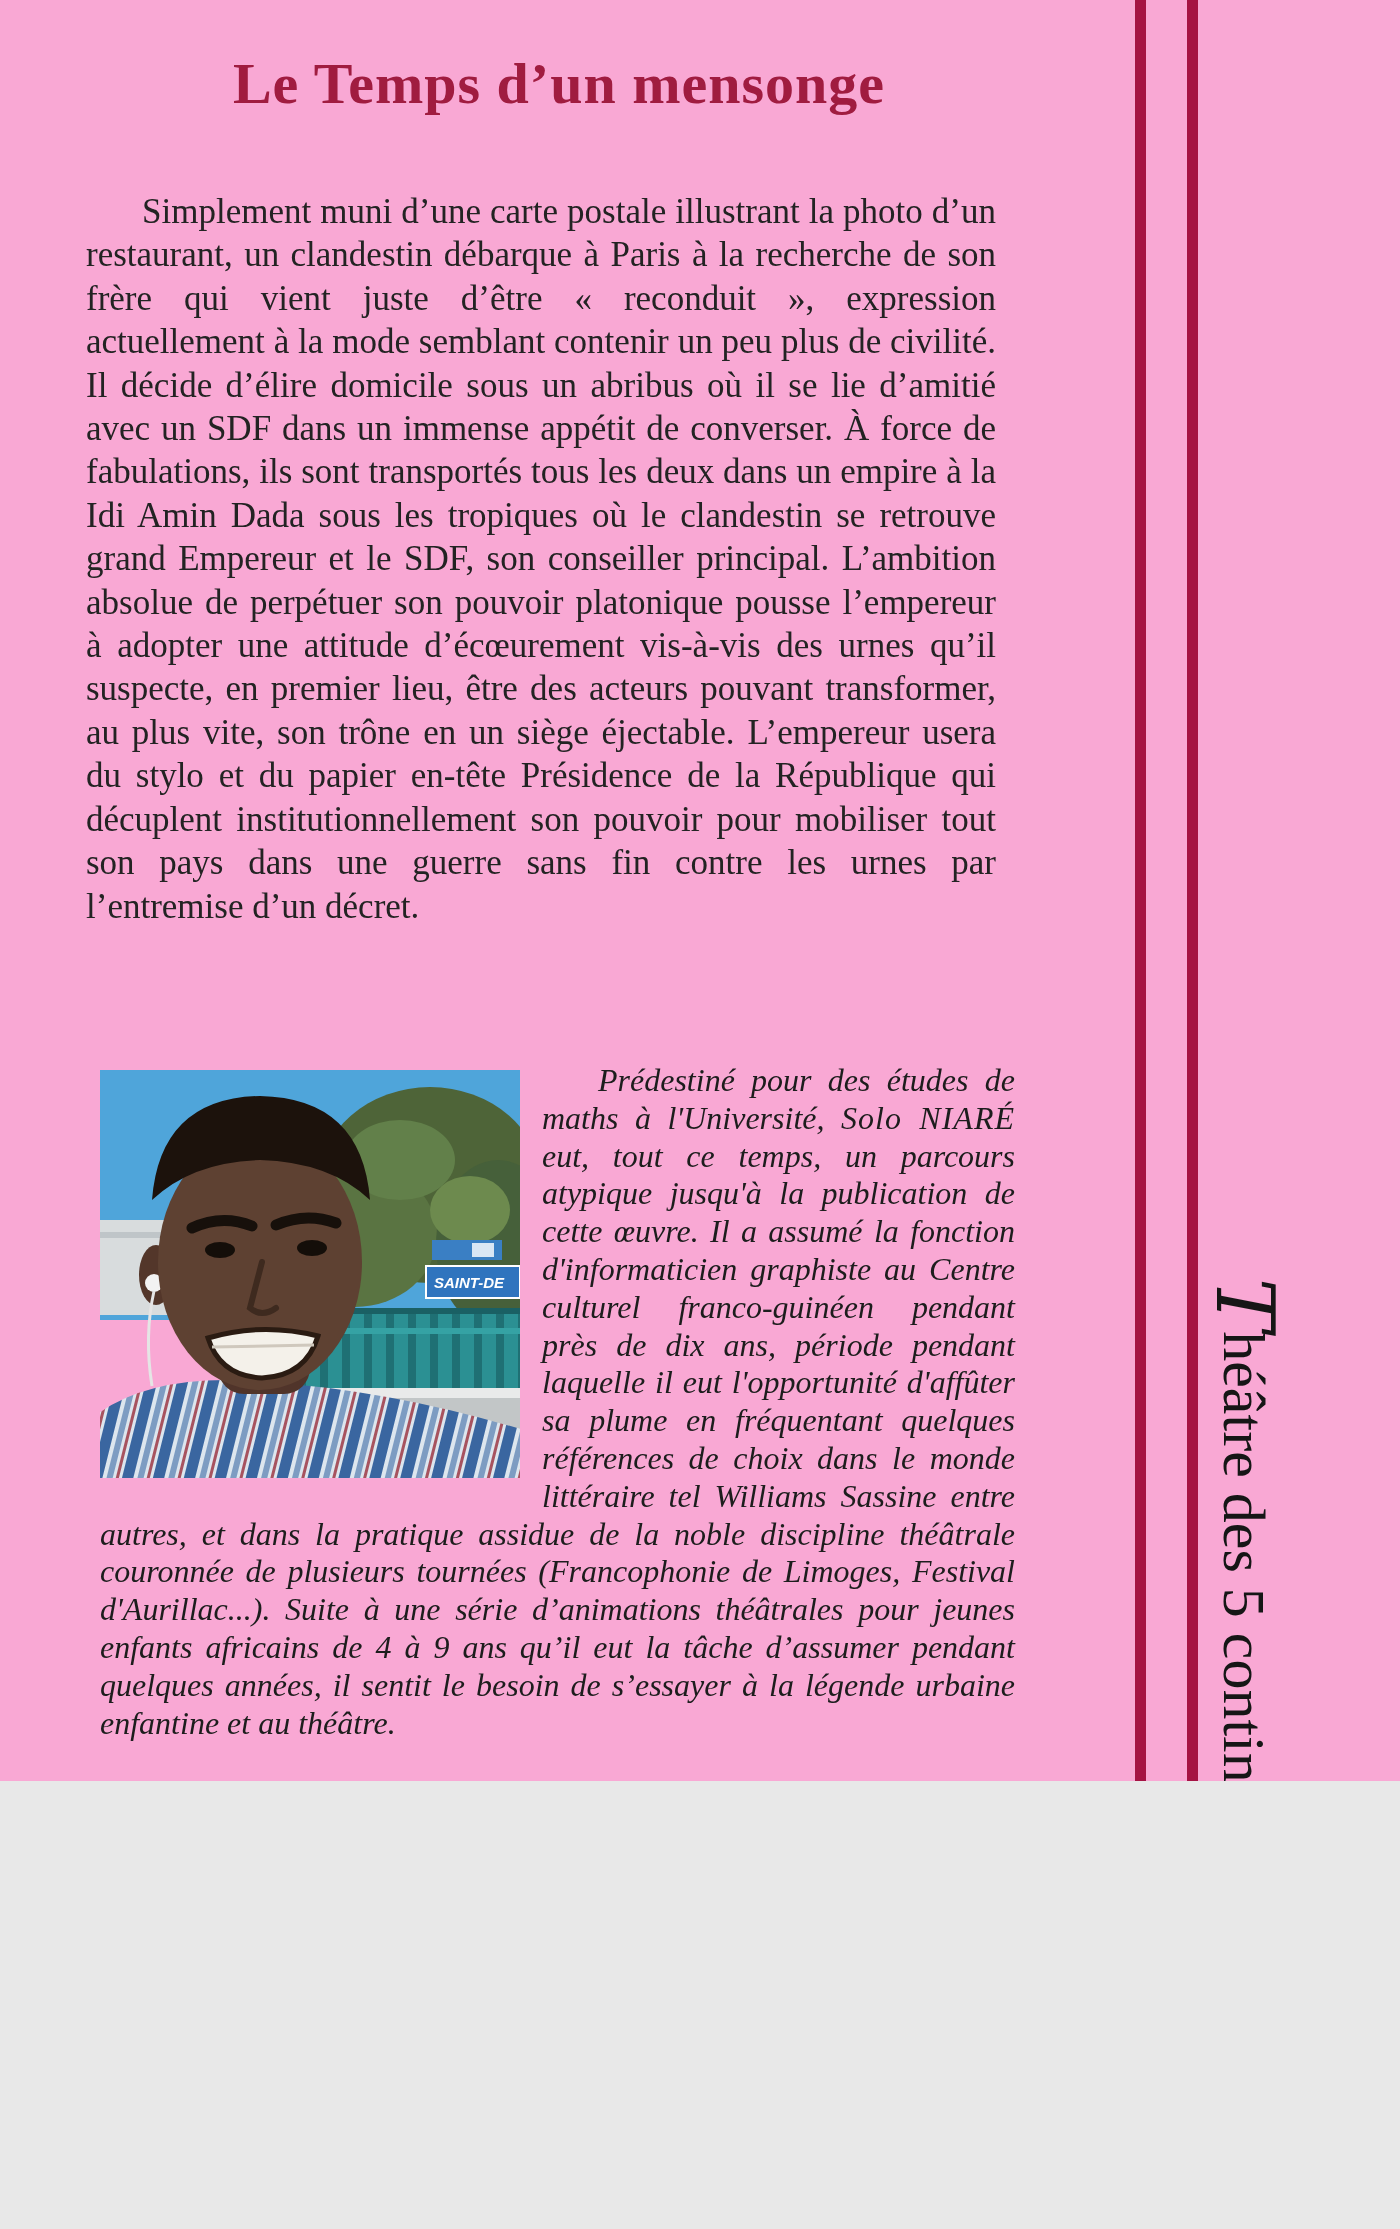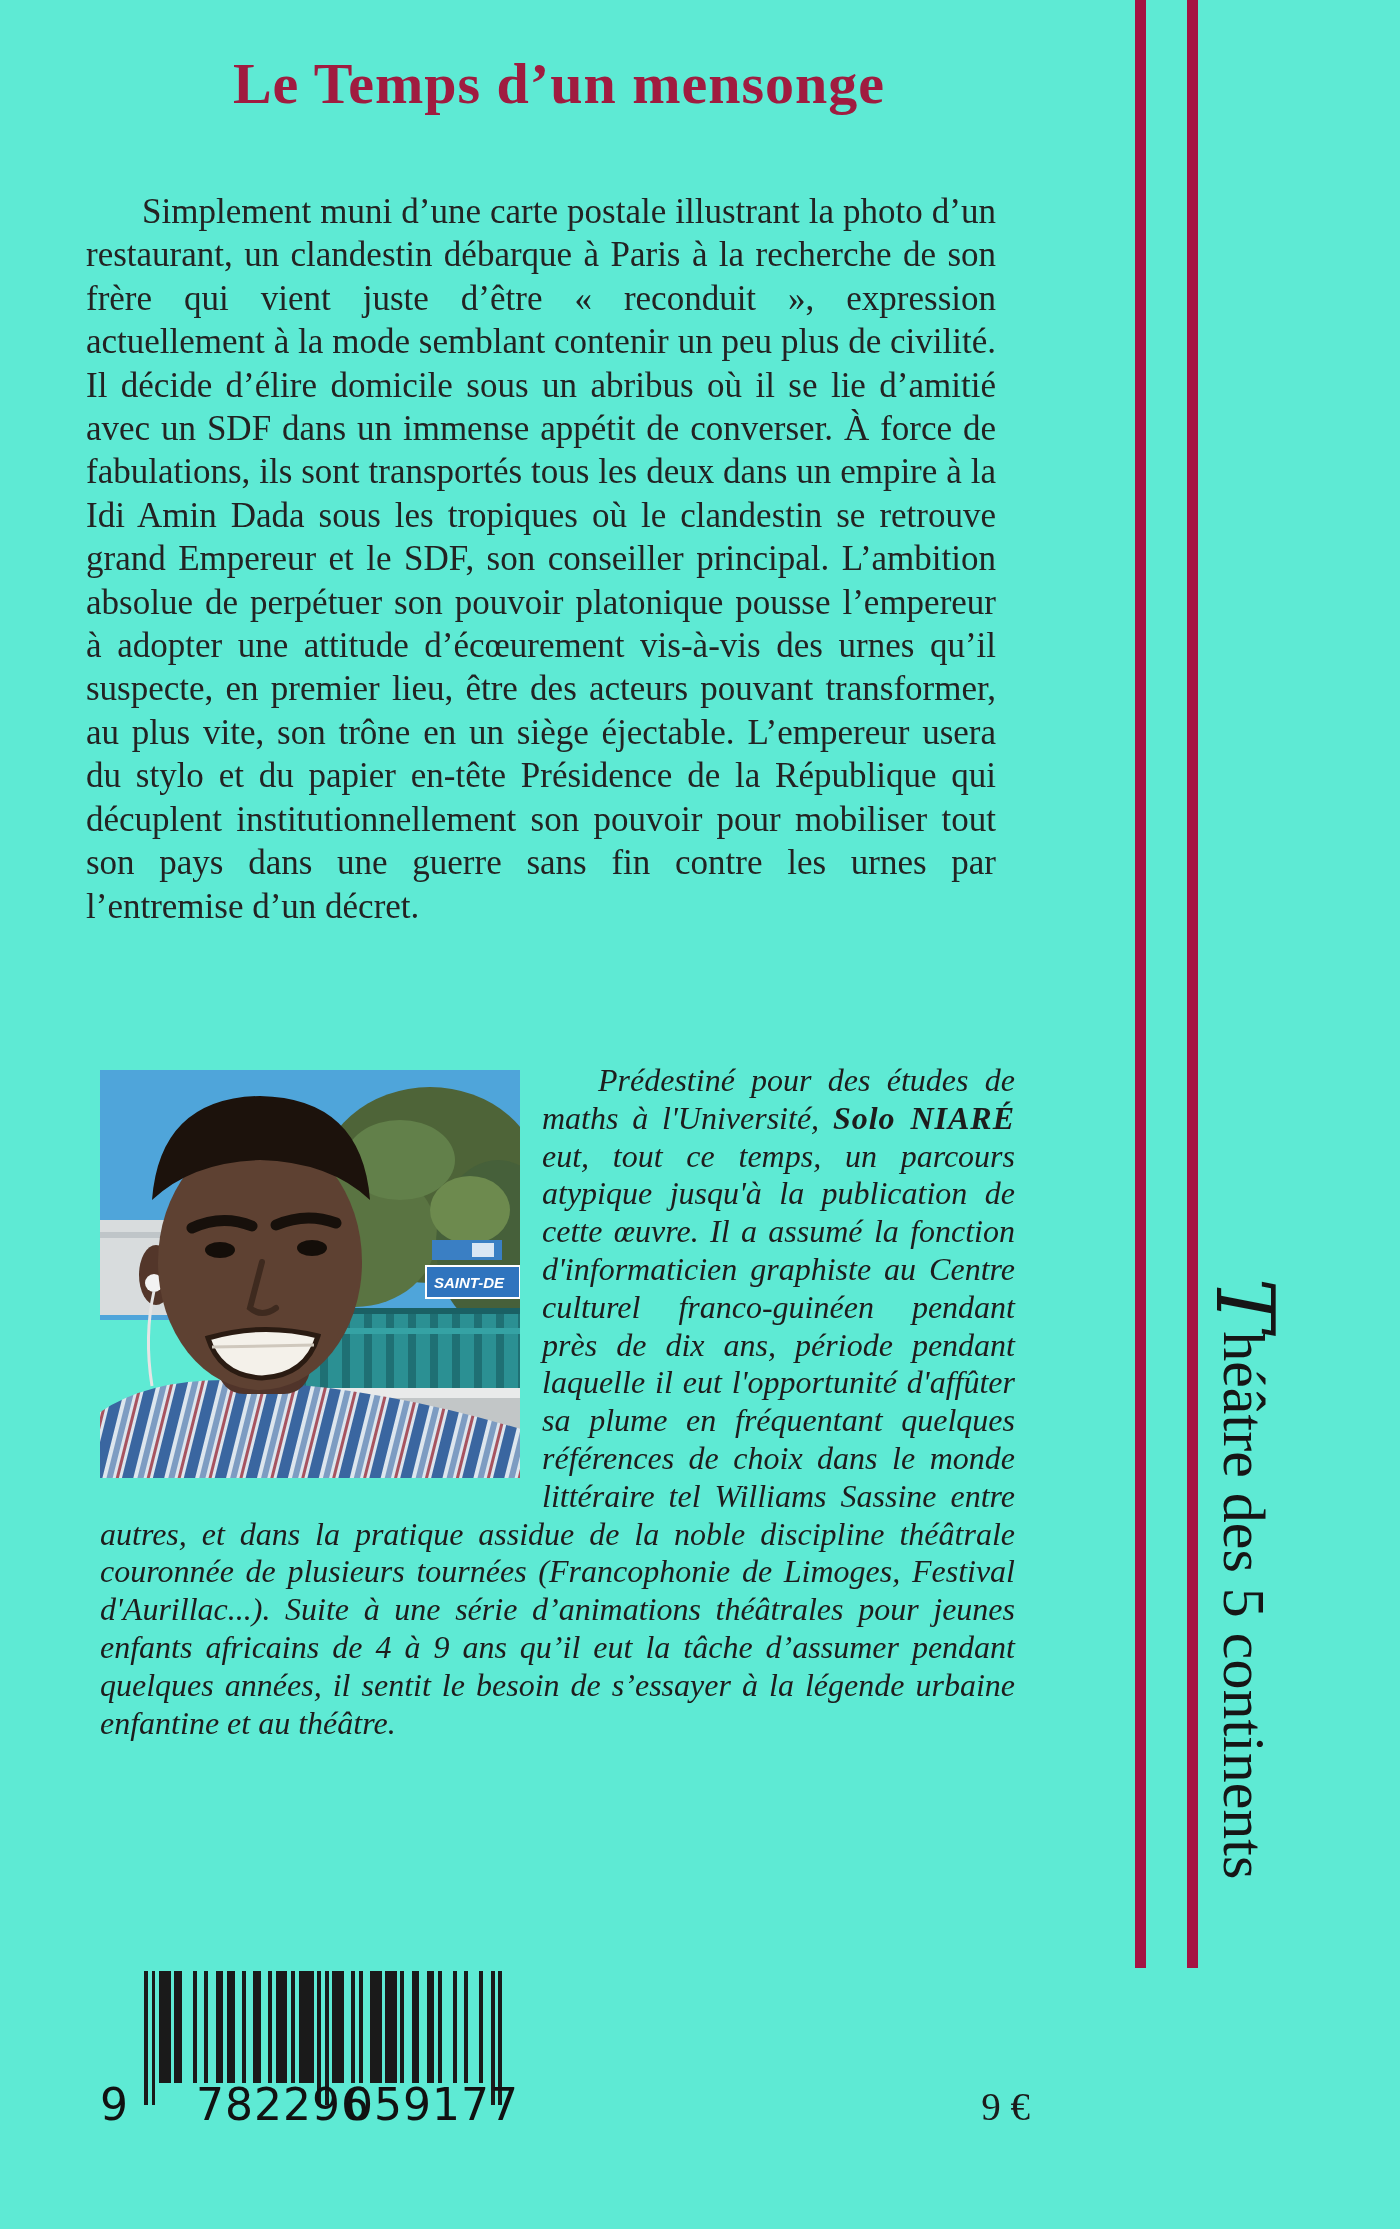--- a/index.html
+++ b/index.html
@@ -1,17 +1,17 @@
 <!DOCTYPE html>
 <html><head>
 <meta charset="utf-8">
 <style>
   html,body{margin:0;padding:0;background:#e8e8e8;}
   .page{
-    position:relative;width:1400px;height:2229px;background:#5eead4;
+    position:relative;width:1400px;height:1781px;background:#f9a8d4;
     font-family:"Liberation Serif",serif;overflow:hidden;margin:0 auto;
   }
   
   .title{
     position:absolute;left:0;top:50px;width:1118px;text-align:center;
     font-size:58px;font-weight:bold;color:#A01C40;letter-spacing:1px;
   }
   
   .synopsis{
     position:absolute;left:86px;top:190px;width:910px;
@@ -21,21 +21,21 @@
   
   .bio{
     position:absolute;left:100px;top:1062px;width:915px;
     font-size:32px;line-height:37.8px;text-align:justify;text-indent:56px;
     font-style:italic;color:#1d1d1d;
   }
   .photo{
     float:left;width:420px;height:408px;margin:8px 22px 6px 0;
     display:block;
   }
-  .author-name{font-weight:bold;letter-spacing:1px;}
+  .author-name{font-weight:normal;letter-spacing:1px;}
   
   .credit{position:absolute;left:103px;top:1838px;font-size:34px;color:#2c2c2c;}
   
   .rule{position:absolute;top:0;width:11px;height:1968px;background:#A51343;}
   .rule-outer{left:1135px;}
   .rule-inner{left:1187px;}
   
   .collection{
     position:absolute;left:1198px;top:1278px;height:720px;
     writing-mode:vertical-rl;text-orientation:mixed;white-space:nowrap;

